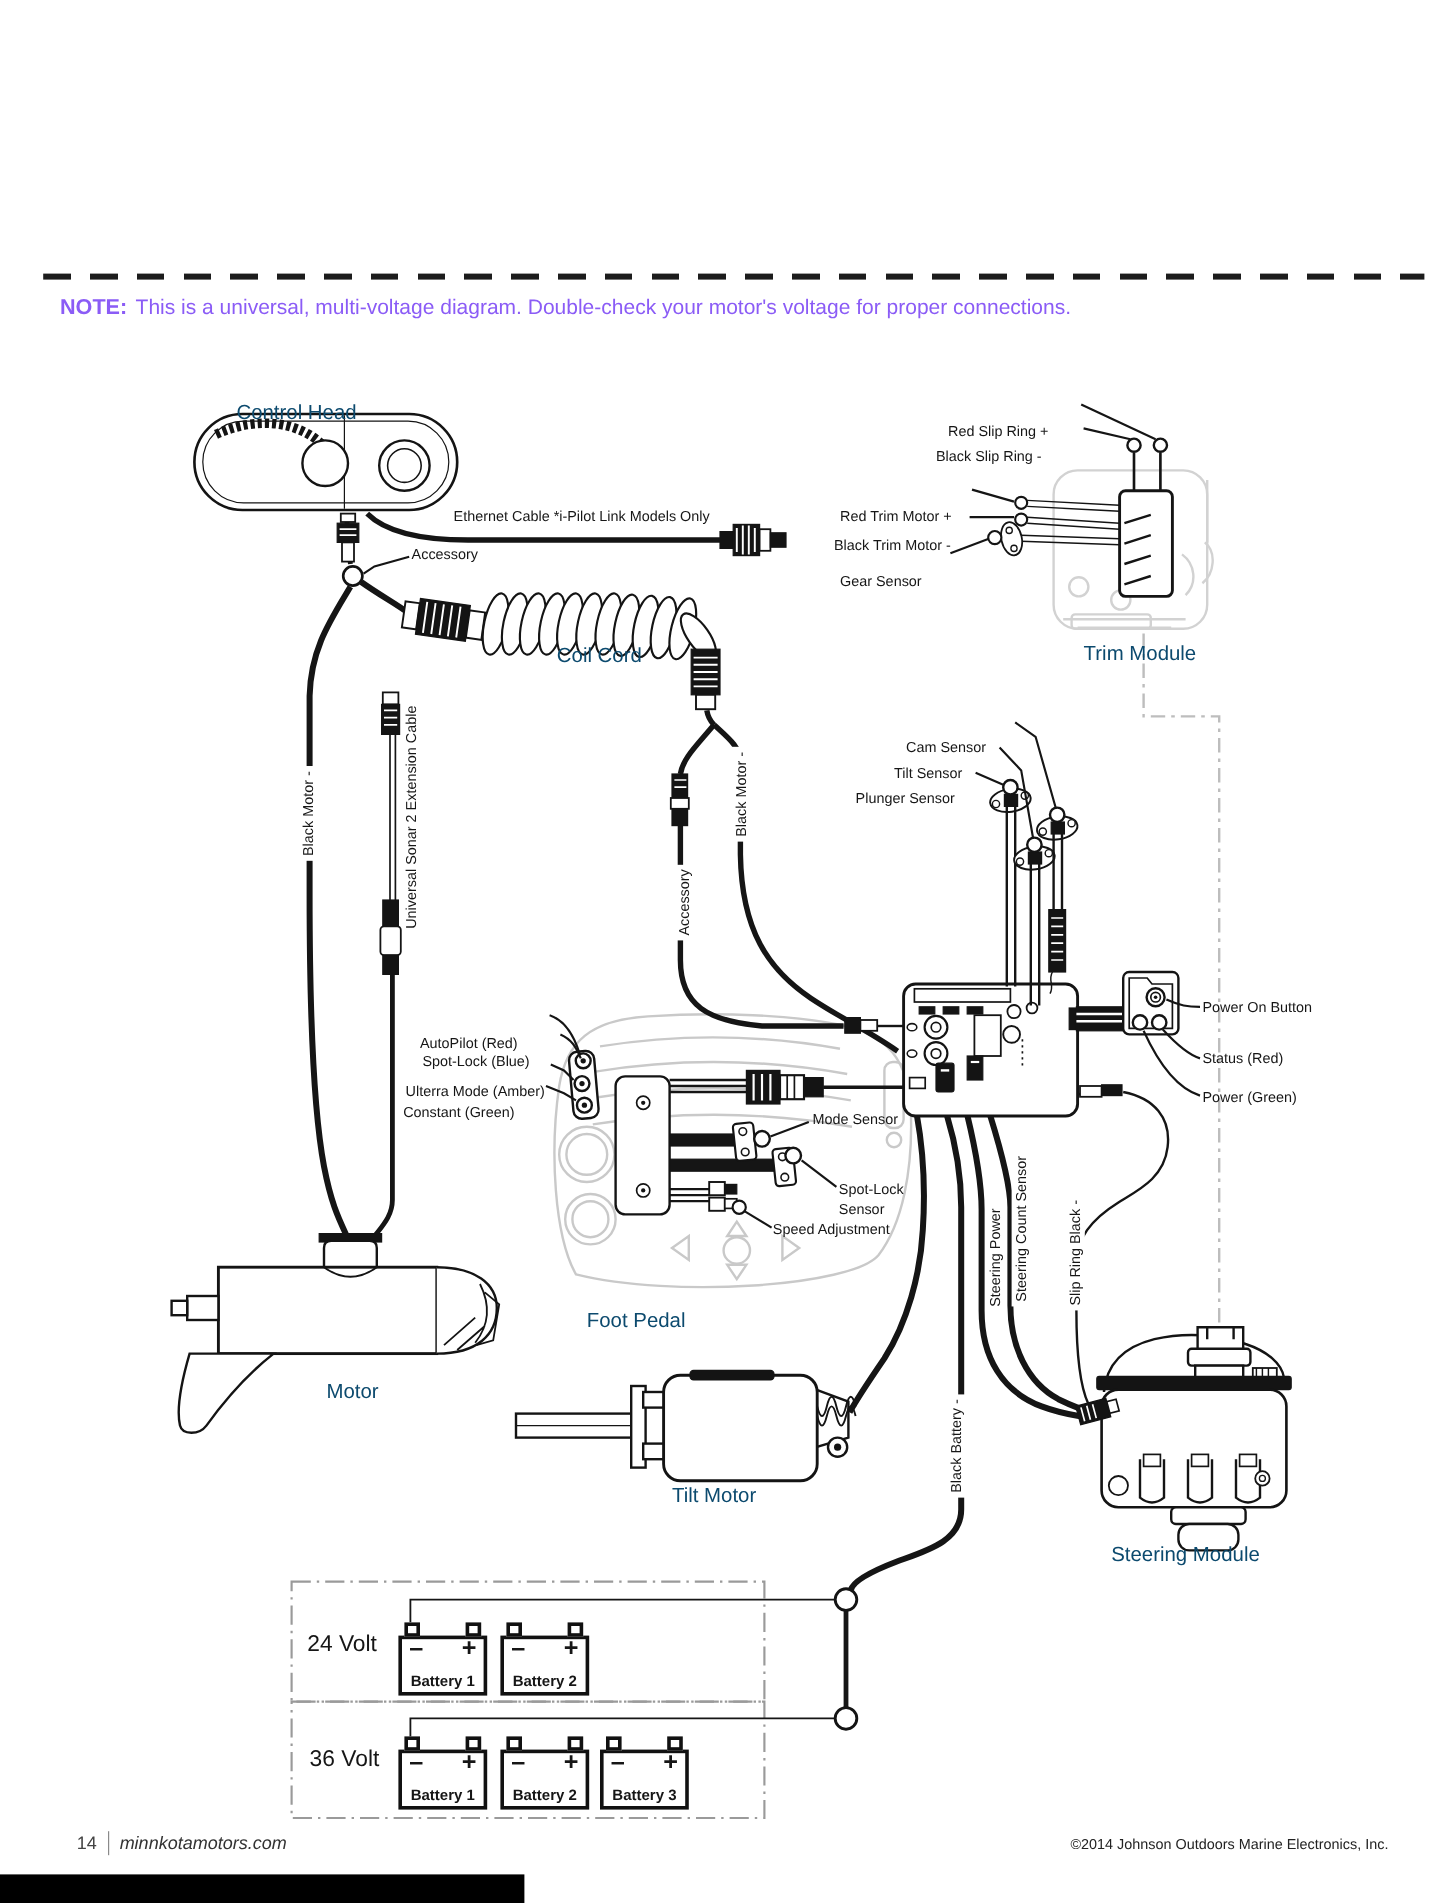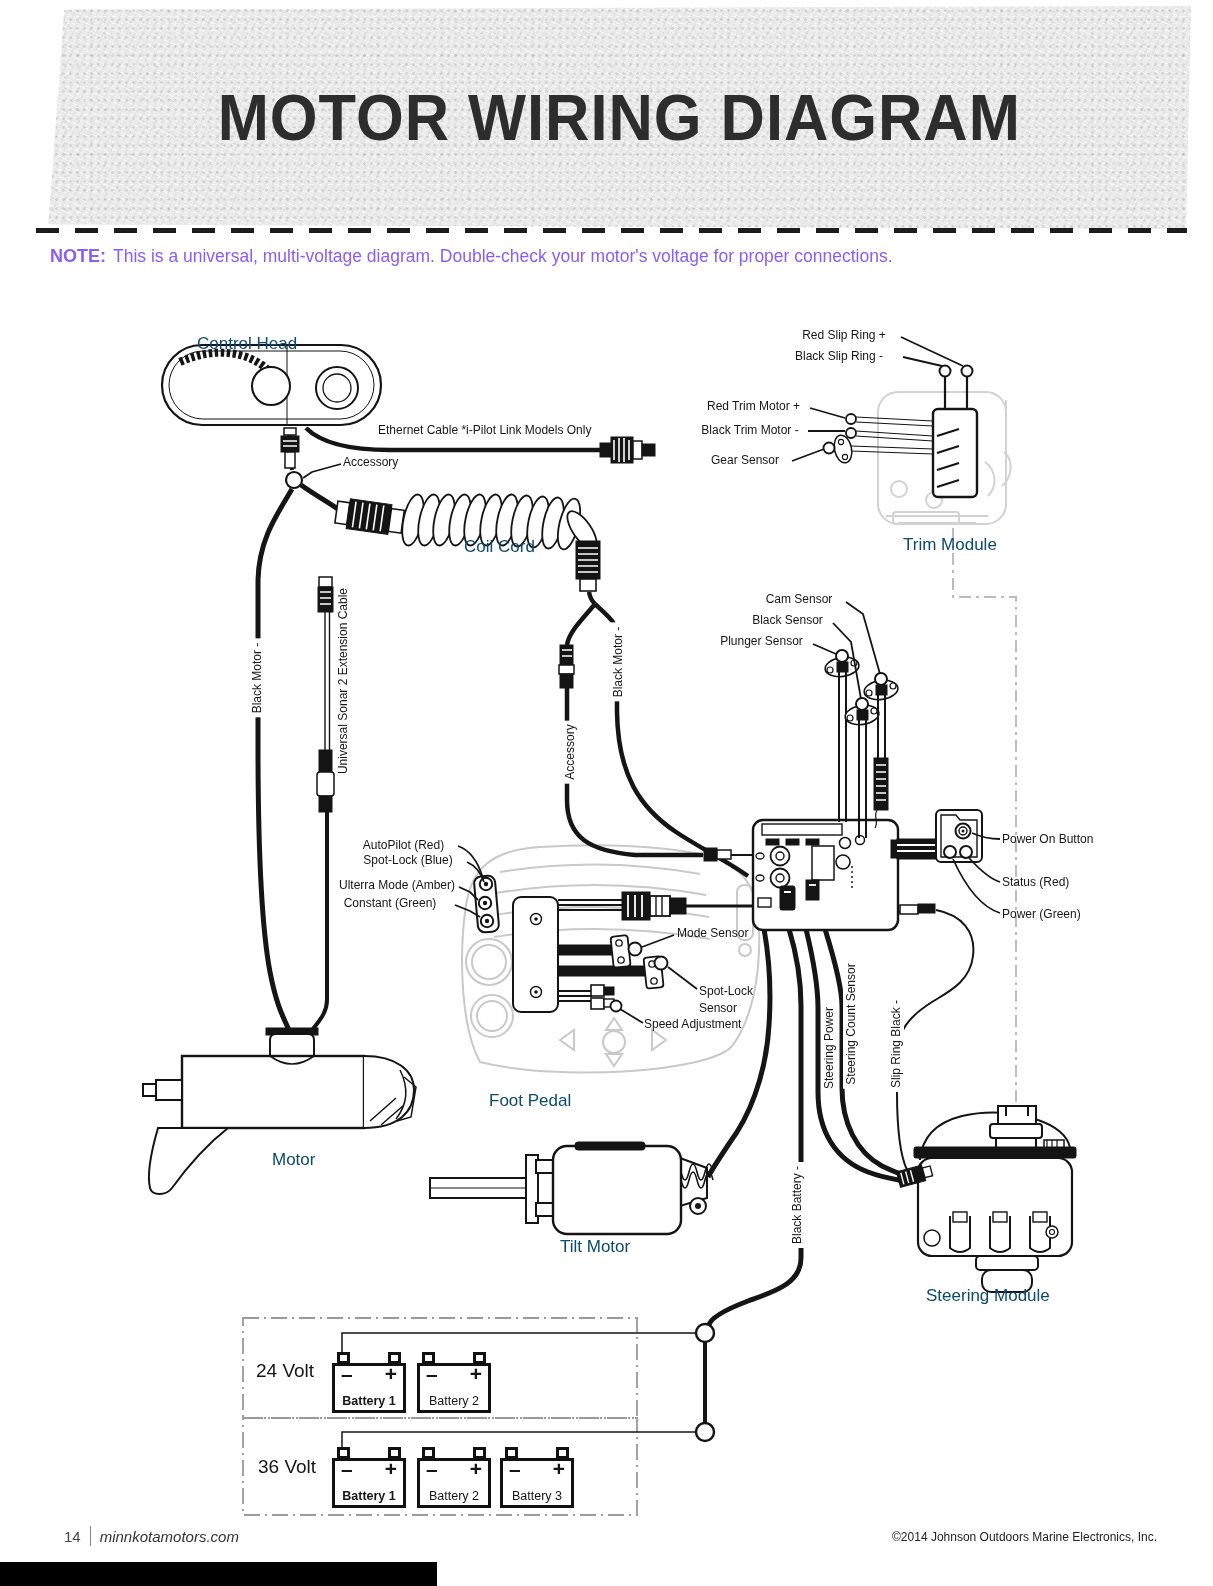--- a/index.html
+++ b/index.html
@@ -17,50 +17,47 @@
             clip-path: polygon(1.6% 1.6%, 99.9% 0%, 99.5% 99.5%, 0.2% 97.5%);
             display:flex; align-items:center; justify-content:center; }
   .banner-title { font-size:64px; font-weight:800; letter-spacing:1px; color:#2d2d2d;
                   transform:scaleX(0.96); white-space:nowrap; }
   .dash-sep { position:absolute; left:36px; top:228px; width:1151px; height:5px;
               background:repeating-linear-gradient(90deg,#1c1c1c 0 23px, transparent 23px 39px); }
   .note-line { position:absolute; font-size:17.5px; color:#8b5cf6; white-space:nowrap; }
   .note-bold { font-weight:bold; font-size:18px; margin-right:7px; }
   .art { position:absolute; left:0; top:0; width:1213px; height:1586px; z-index:1; }
   .lbl  { position:absolute; font-size:12px; color:#161616; white-space:nowrap; z-index:2; }
-  .r    { text-align:center; }
+  .r    { text-align:left;margin-top:24px; }
   .comp { position:absolute; font-size:17px; color:#0c4a6e; white-space:nowrap; z-index:2;margin-top:20px; }
   .vlbl { position:absolute; font-size:12px; color:#161616; white-space:nowrap; z-index:2;
           background:#fff; padding:1px 4px; transform:translate(-50%,-50%) rotate(-90deg); }
   .volt { position:absolute; font-size:19px; color:#161616; white-space:nowrap; z-index:2; }
   .two-line { line-height:17px; }
   .battery { position:absolute; width:74px; height:50px; background:#fff; border:3px solid #111;
              box-sizing:border-box; z-index:2; }
   .battery .term { position:absolute; top:-14px; width:13px; height:12px; border:3px solid #111;
                    background:#fff; box-sizing:border-box; }
   .battery .t1 { left:2px; } .battery .t2 { right:2px; }
   .battery .minus { position:absolute; left:6px; top:-4px; font-size:21px; font-weight:bold; }
   .battery .plus  { position:absolute; right:6px; top:-4px; font-size:21px; font-weight:bold; }
-  .battery .name  { position:absolute; bottom:2px; left:0; right:0; text-align:center; font-size:12.5px; }
+  .battery .name  { position:absolute; bottom:2px; left:0; right:0; text-align:center; font-size:12.5px;font-weight:bold; }
   .battery .name.bold { font-weight:bold; }
   .footer-left { position:absolute; left:64px; top:1526px; display:flex; align-items:center; z-index:2; }
   .footer-page { font-size:15px; color:#444; }
   .footer-sep  { width:1px; height:20px; background:#8a8a8a; margin:0 9px; }
   .footer-site { font-size:15px; color:#333;font-style:italic; }
   .footer-right { position:absolute; right:56px; top:1530px; font-size:12px; color:#222; z-index:2;margin-left:40px; }
   .black-bar { position:absolute; left:0; top:1562px; width:437px; height:24px; background:#000; z-index:2; }
 </style>
 </head>
 <body>
 
 <div class="page">
 
-  <div class="banner">
-    <div class="banner-title">MOTOR WIRING DIAGRAM</div>
-  </div>
   <div class="dash-sep"></div>
 
   <div class="note-line" style="left:50px;top:246px"><span class="note-bold">NOTE:</span><span>This is a universal, multi-voltage diagram. Double-check your motor's voltage for proper connections.</span></div>
 
   <svg class="art" viewBox="0 0 1213 1586">
 
     <g stroke="#c9c9c9" fill="none" stroke-width="2">
       <path d="M 480 1062 C 462 1030 458 960 466 905 C 472 868 492 850 540 847 C 600 843 660 846 700 854 C 740 862 757 884 759 925 C 761 975 752 1020 732 1046 C 710 1072 560 1082 480 1062 Z"></path>
       <path d="M 500 872 Q 600 856 700 874 M 496 893 Q 600 876 706 895 M 494 915 Q 600 898 709 917 M 494 937 Q 600 920 710 939"></path>
       <circle cx="489" cy="962" r="23"></circle>
@@ -402,21 +399,21 @@
   <div class="comp" style="left:926px;top:1266px">Steering Module</div>
 
   <div class="lbl" style="left:378px;top:423px">Ethernet Cable *i-Pilot Link Models Only</div>
   <div class="lbl" style="left:343px;top:455px">Accessory</div>
   <div class="lbl r" style="left:790px;width:108px;top:328px">Red Slip Ring +</div>
   <div class="lbl r" style="left:780px;width:118px;top:349px">Black Slip Ring -</div>
   <div class="lbl r" style="left:700px;width:107px;top:399px">Red Trim Motor +</div>
   <div class="lbl r" style="left:695px;width:110px;top:423px">Black Trim Motor -</div>
   <div class="lbl r" style="left:700px;width:90px;top:453px">Gear Sensor</div>
   <div class="lbl r" style="left:755px;width:88px;top:592px">Cam Sensor</div>
-  <div class="lbl r" style="left:745px;width:85px;top:613px">Black Sensor</div>
+  <div class="lbl r" style="left:745px;width:85px;top:613px">Tilt Sensor</div>
   <div class="lbl r" style="left:713px;width:97px;top:634px">Plunger Sensor</div>
   <div class="lbl r" style="left:350px;width:107px;top:838px">AutoPilot (Red)</div>
   <div class="lbl r" style="left:352px;width:112px;top:853px">Spot-Lock (Blue)</div>
   <div class="lbl r" style="left:338px;width:118px;top:878px">Ulterra Mode (Amber)</div>
   <div class="lbl r" style="left:336px;width:108px;top:896px">Constant (Green)</div>
   <div class="lbl" style="left:677px;top:926px">Mode Sensor</div>
   <div class="lbl two-line" style="left:699px;top:983px">
     <div>Spot-Lock</div>
     <div>Sensor</div>
   </div>

